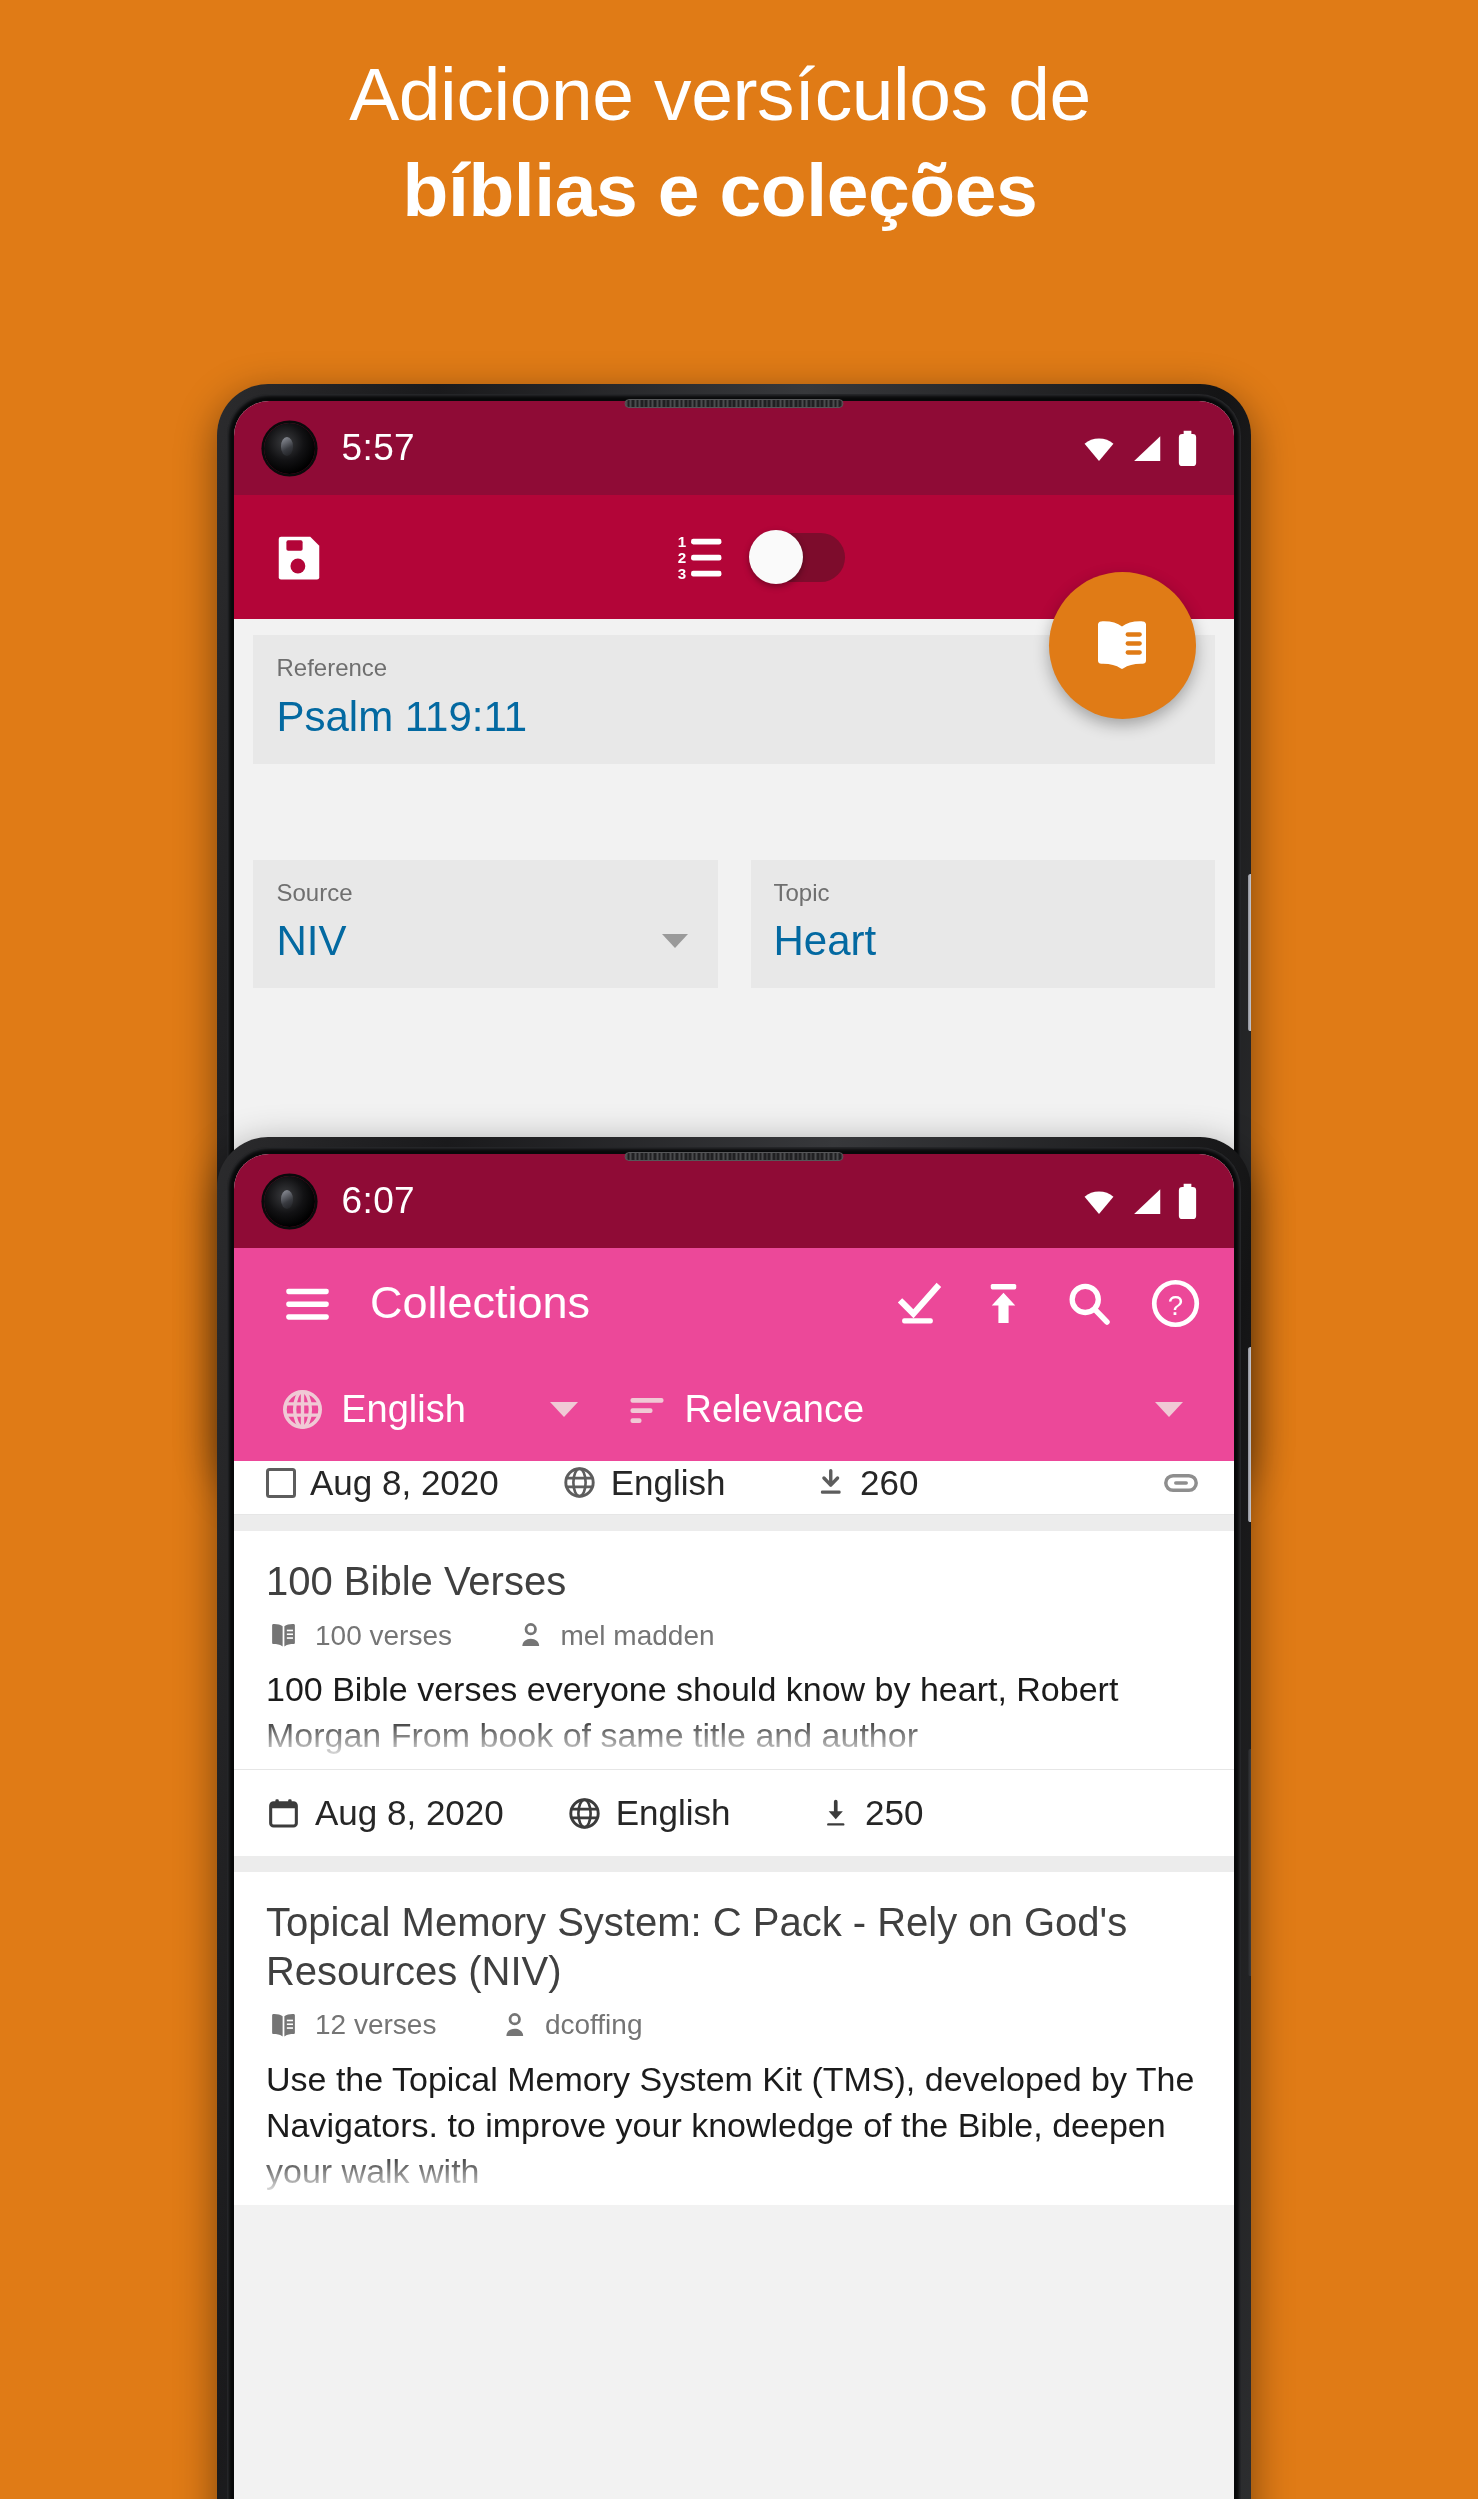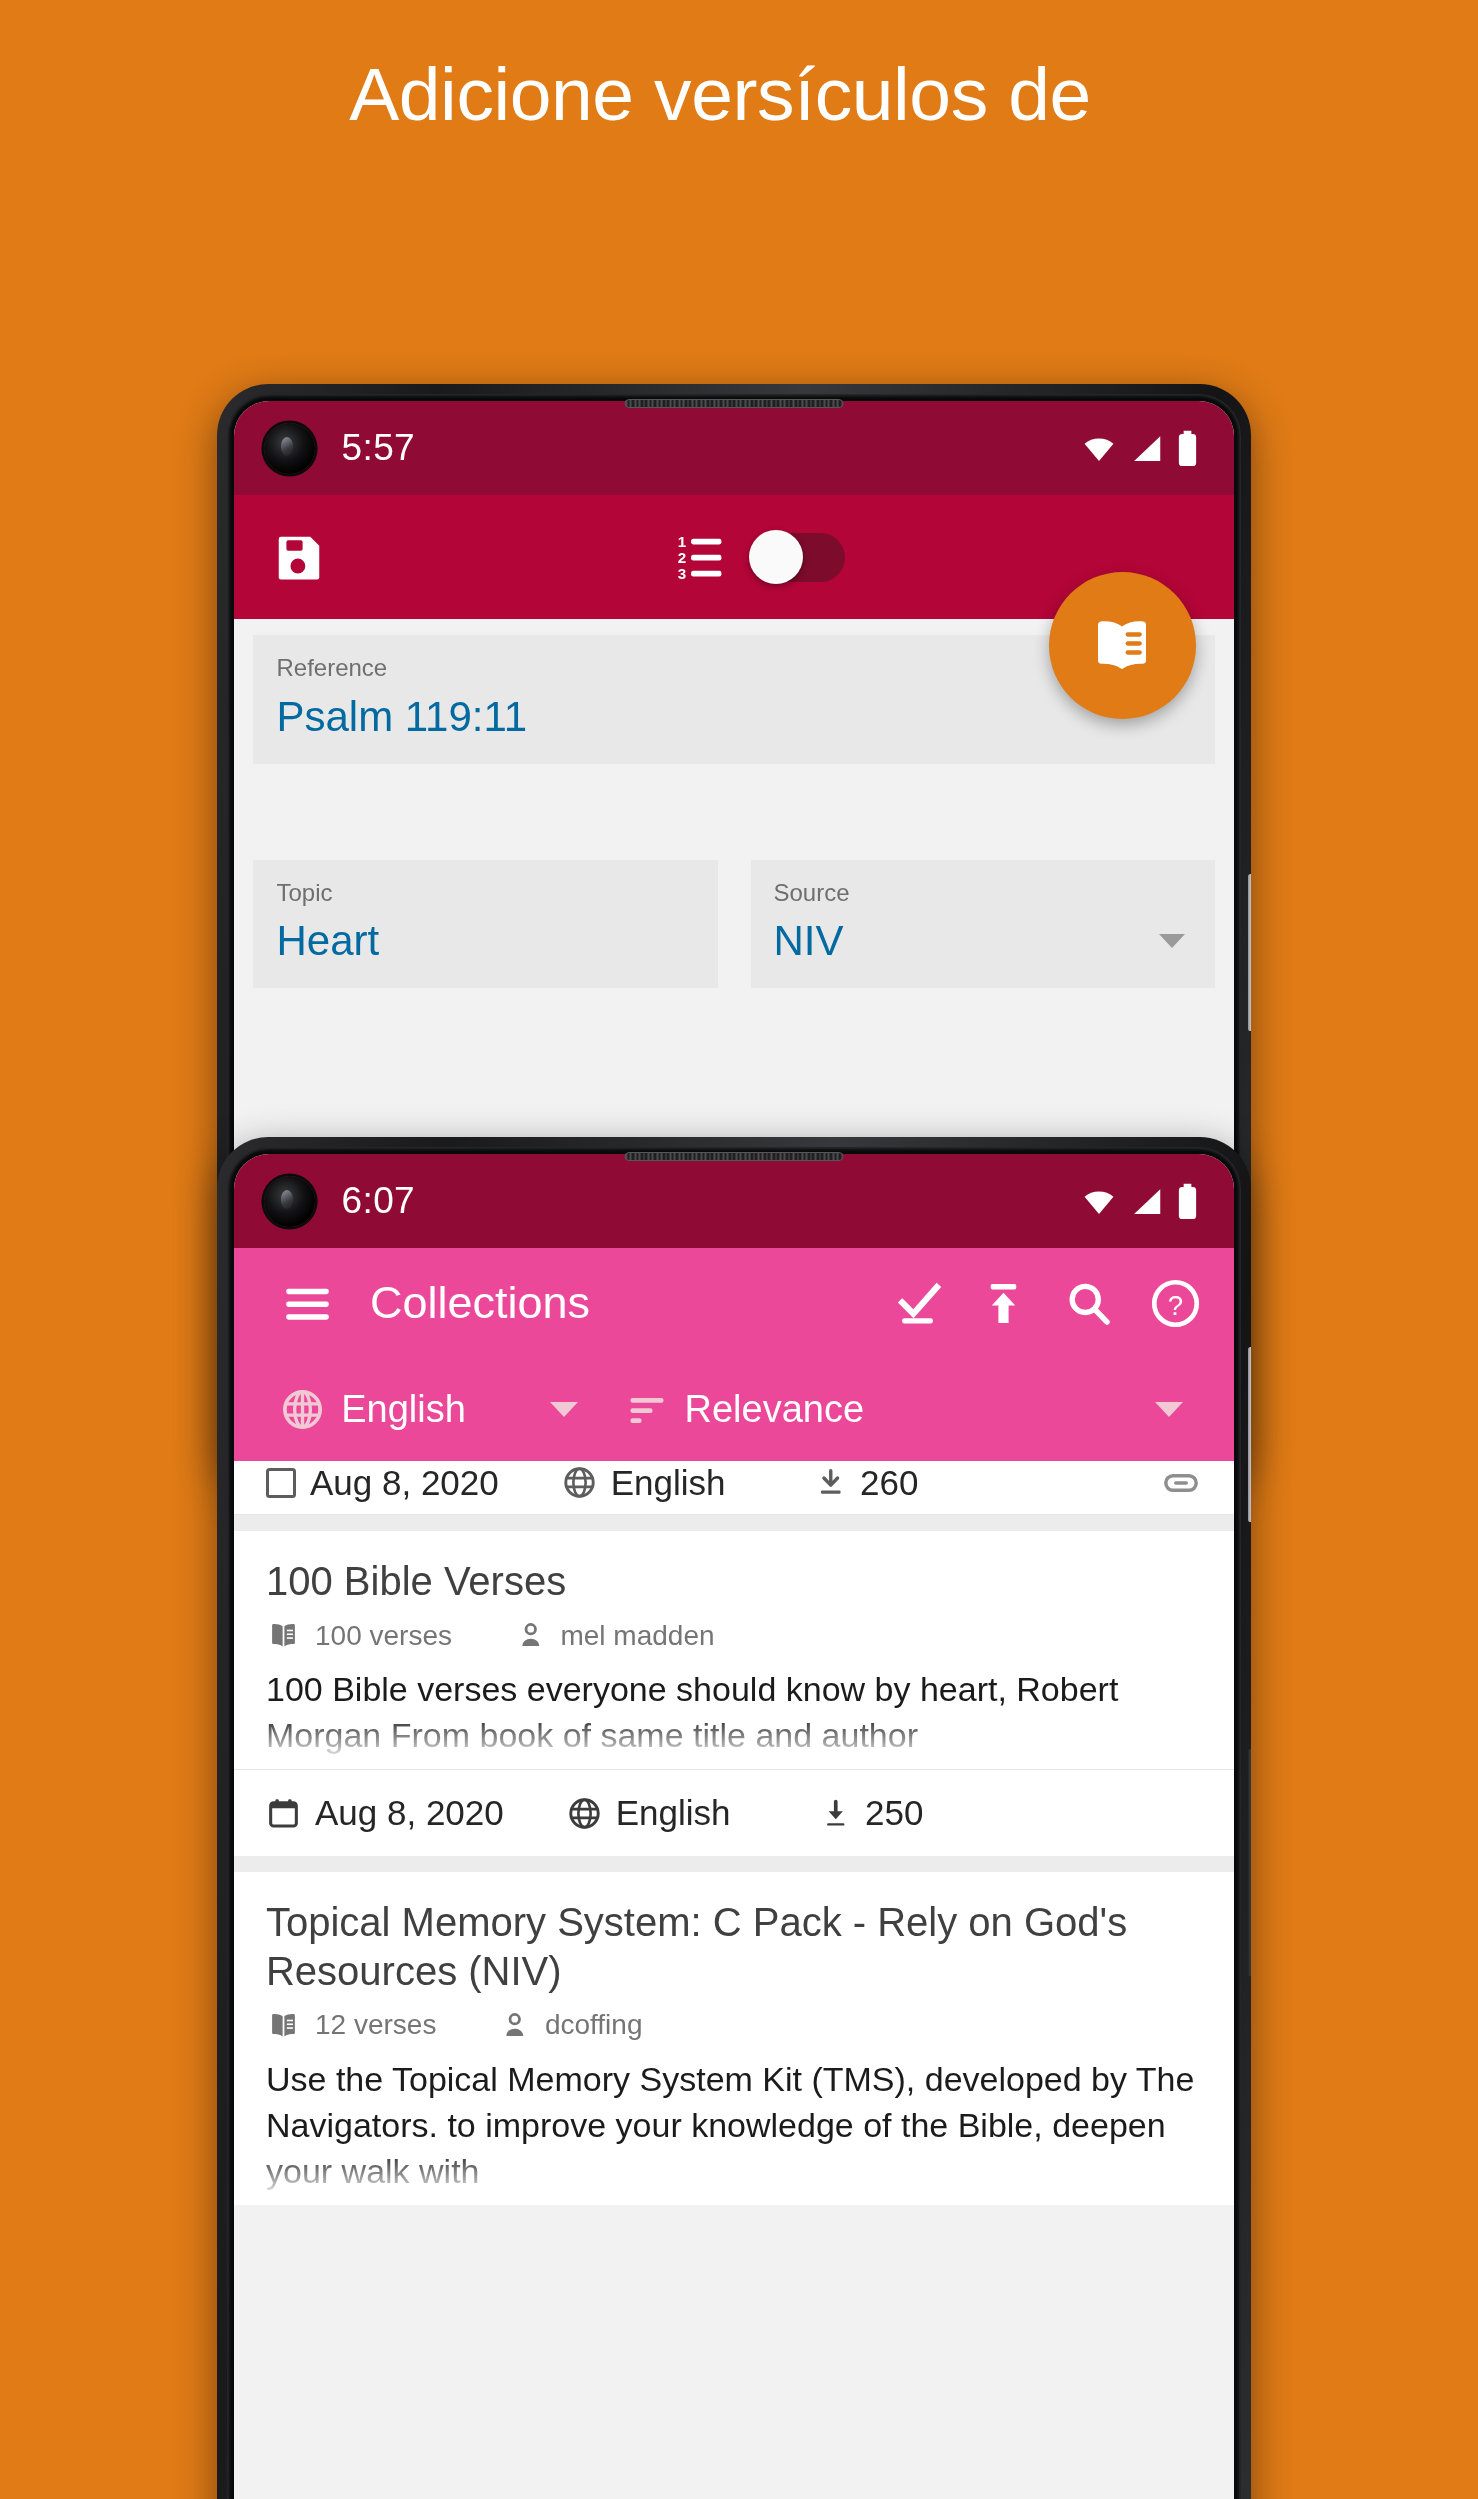--- a/index.html
+++ b/index.html
@@ -312,20 +312,21 @@
     border-radius: 3.5px;
     flex: 0 0 auto;
   }
   svg { display: block; }
 </style>
 </head>
 <body>
 
 <div class="headline">
   <span class="headline-line1">Adicione versículos de</span>
+  <span class="headline-line2">bíblias e coleções</span>
 </div>
 
 <div class="phone" id="phone-top">
   <div class="side-btn" style="top:490px;height:157px;"></div>
   <div class="phone-inner-bezel">
     <div class="speaker-grille"></div>
     <div class="screen">
 
       <div class="status-bar">
         <div class="camera-hole"></div>
@@ -385,27 +386,27 @@
         </div>
       </div>
 
       <div class="form-area">
         <div class="field">
           <div class="field-label">Reference</div>
           <div class="field-value">Psalm 119:11</div>
         </div>
         <div class="field-row">
           <div class="field">
-            <div class="field-label">Topic</div>
-            <div class="field-value">Heart</div>
-          </div>
-          <div class="field">
             <div class="field-label">Source</div>
             <div class="field-value">NIV</div>
             <div class="dropdown-caret"></div>
+          </div>
+          <div class="field">
+            <div class="field-label">Topic</div>
+            <div class="field-value">Heart</div>
           </div>
         </div>
       </div>
 
     </div>
   </div>
 </div>
 
 <div class="phone" id="phone-bottom">
   <div class="side-btn" style="top:210px;height:175px;"></div>

